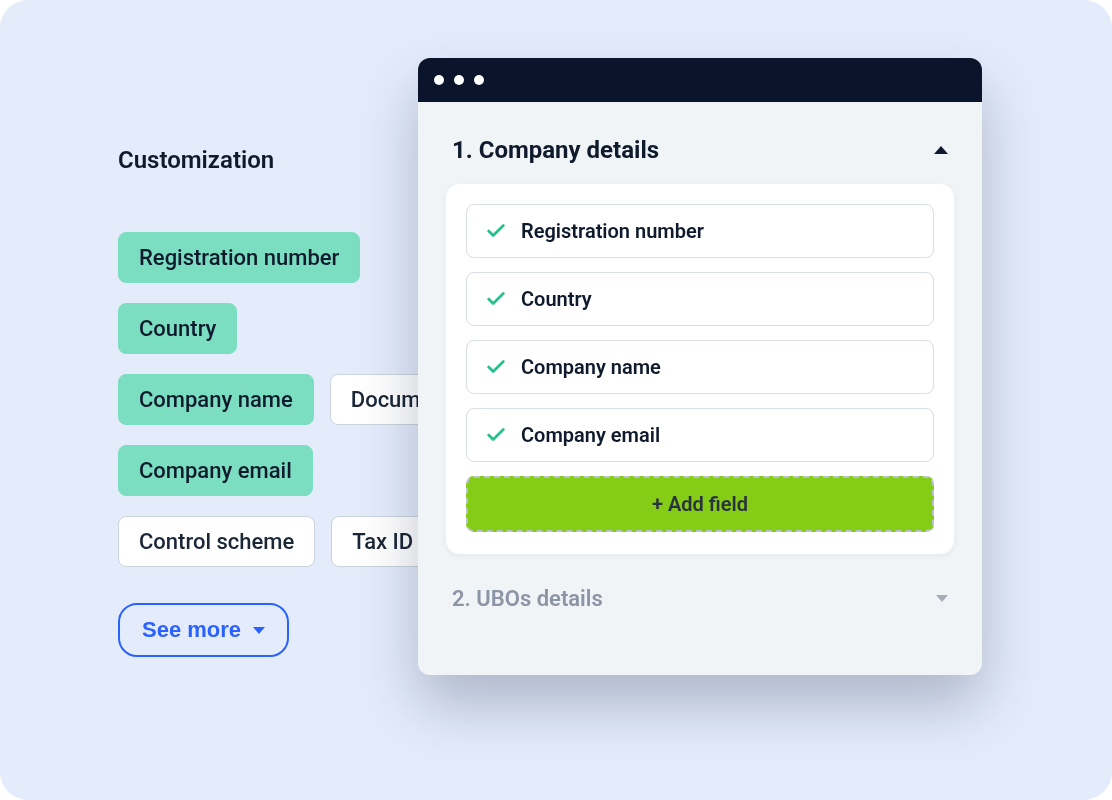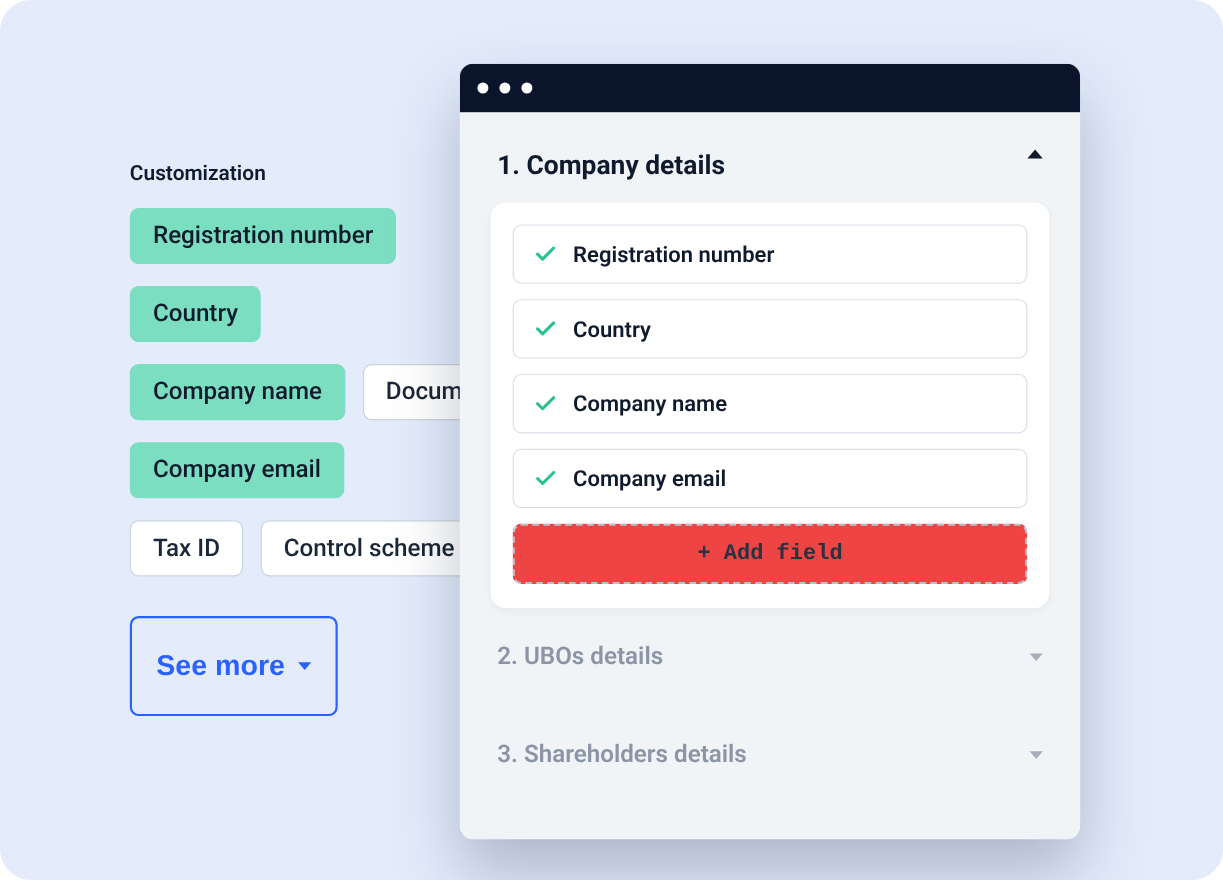--- a/index.html
+++ b/index.html
@@ -16,24 +16,24 @@
   }
 
   
   .palette {
     position: absolute;
     left: 118px;
     top: 146px;
     width: 420px;
   }
   .palette-title {
-    font-size: 19px;
-    font-weight: 600;
-    color: #0F1B2D;
-    margin-bottom: 20px;
+    font-size: 24px;
+    font-weight: 600;
+    color: #0F1B2D;
+    margin-bottom: 58px;
   }
   .chip-rows { display: flex; flex-direction: column; gap: 20px; }
   .chip-row { display: flex; gap: 16px; }
   .chip {
     display: inline-flex;
     align-items: center;
     padding: 12px 20px;
     border-radius: 8px;
     font-size: 22px;
     font-weight: 500;
@@ -46,25 +46,25 @@
   .chip.selected {
     background: #7CDEC0;
     border-color: #7CDEC0;
     color: #0F1B2D;
   }
   .see-more {
     margin-top: 36px;
     display: inline-flex;
     align-items: center;
     gap: 12px;
-    padding: 28px 22px;
-    border-radius: 8px;
+    padding: 12px 22px;
+    border-radius: 19px;
     border: 2px solid #2A62FF;
     color: #2A62FF;
-    font-size: 26px;
+    font-size: 22px;
     font-weight: 600;
     background: transparent;
     cursor: pointer;
   }
   .see-more .caret {
     width: 0; height: 0;
     border-left: 6px solid transparent;
     border-right: 6px solid transparent;
     border-top: 7px solid #2A62FF;
   }
@@ -86,21 +86,21 @@
     display: flex;
     align-items: center;
     padding: 0 16px;
     gap: 10px;
   }
   .dot { width: 10px; height: 10px; border-radius: 50%; background: #ffffff; }
   .modal-body { padding: 28px 28px 32px 28px; }
 
   .section-header {
     display: flex;
-    align-items: flex-start;
+    align-items: center;
     justify-content: space-between;
     cursor: pointer;
     padding: 6px 6px 20px 6px;
     gap: 26px;
   }
   .section-header .title {
     font-size: 24px;
     font-weight: 700;
     color: #0F1B2D;
   }
@@ -158,22 +158,21 @@
   }
   .add-field {
     border: 2px dashed #B9C1CC;
     border-radius: 8px;
     padding: 14px 18px;
     text-align: center;
     font-size: 20px;
     font-weight: 600;
     color: #29323F;
     cursor: pointer;
-    background: #ef4444;
-    font-family: Liberation Mono, monospace;
+    background: #84cc16;
   }
 
 </style>
 </head>
 <body>
 
 <div class="stage">
 
   <div class="palette">
     <div class="palette-title">Customization</div>
@@ -186,22 +185,22 @@
         <div class="chip selected">Country</div>
       </div>
       <div class="chip-row">
         <div class="chip selected">Company name</div>
         <div class="chip">Document</div>
       </div>
       <div class="chip-row">
         <div class="chip selected">Company email</div>
       </div>
       <div class="chip-row">
+        <div class="chip">Control scheme</div>
         <div class="chip">Tax ID</div>
-        <div class="chip">Control scheme</div>
       </div>
     </div>
 
     <button class="see-more">
       <span>See more</span>
       <span class="caret"></span>
     </button>
   </div>
 
   <div class="modal">
@@ -257,24 +256,17 @@
       </div>
 
       <div class="section-header-collapsed">
         <div class="title">
           <span>2.</span>
           <span>UBOs details</span>
         </div>
         <span class="arrow-down"></span>
       </div>
 
-      <div class="section-header-collapsed">
-        <div class="title">
-          <span>3.</span>
-          <span>Shareholders details</span>
-        </div>
-        <span class="arrow-down"></span>
-      </div>
 
     </div>
   </div>
 
 </div>
 
 </body></html>

